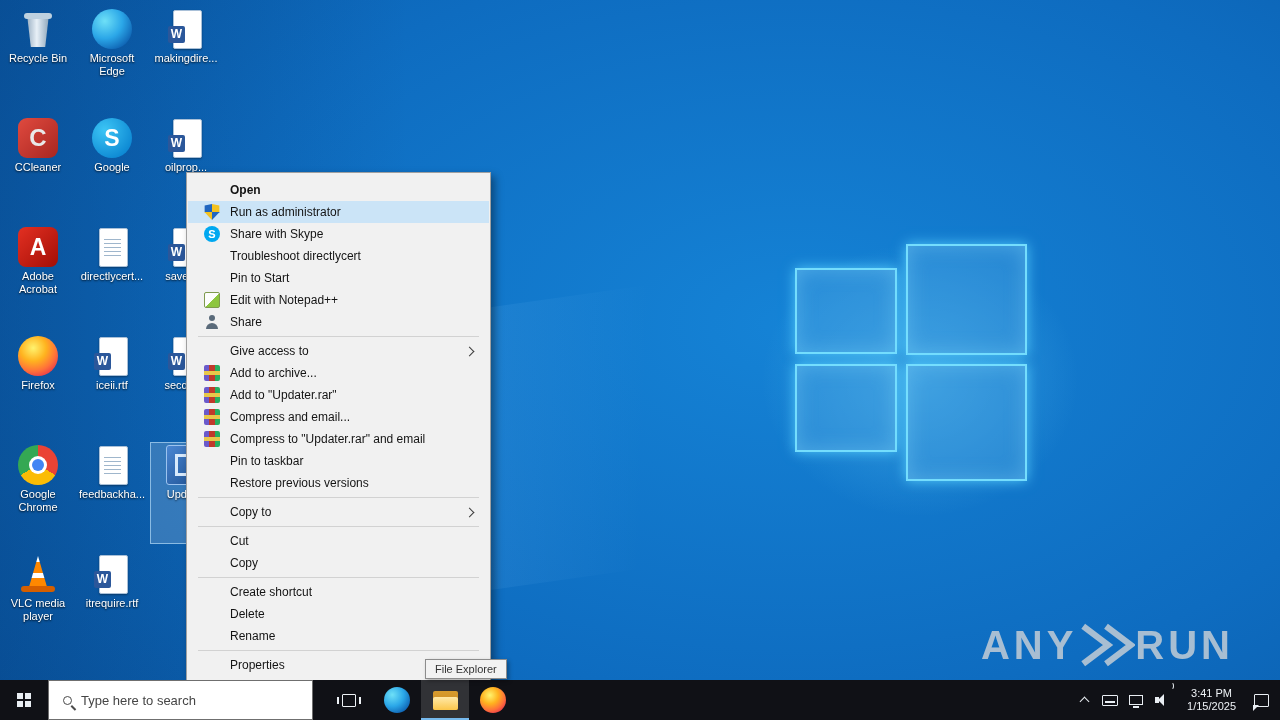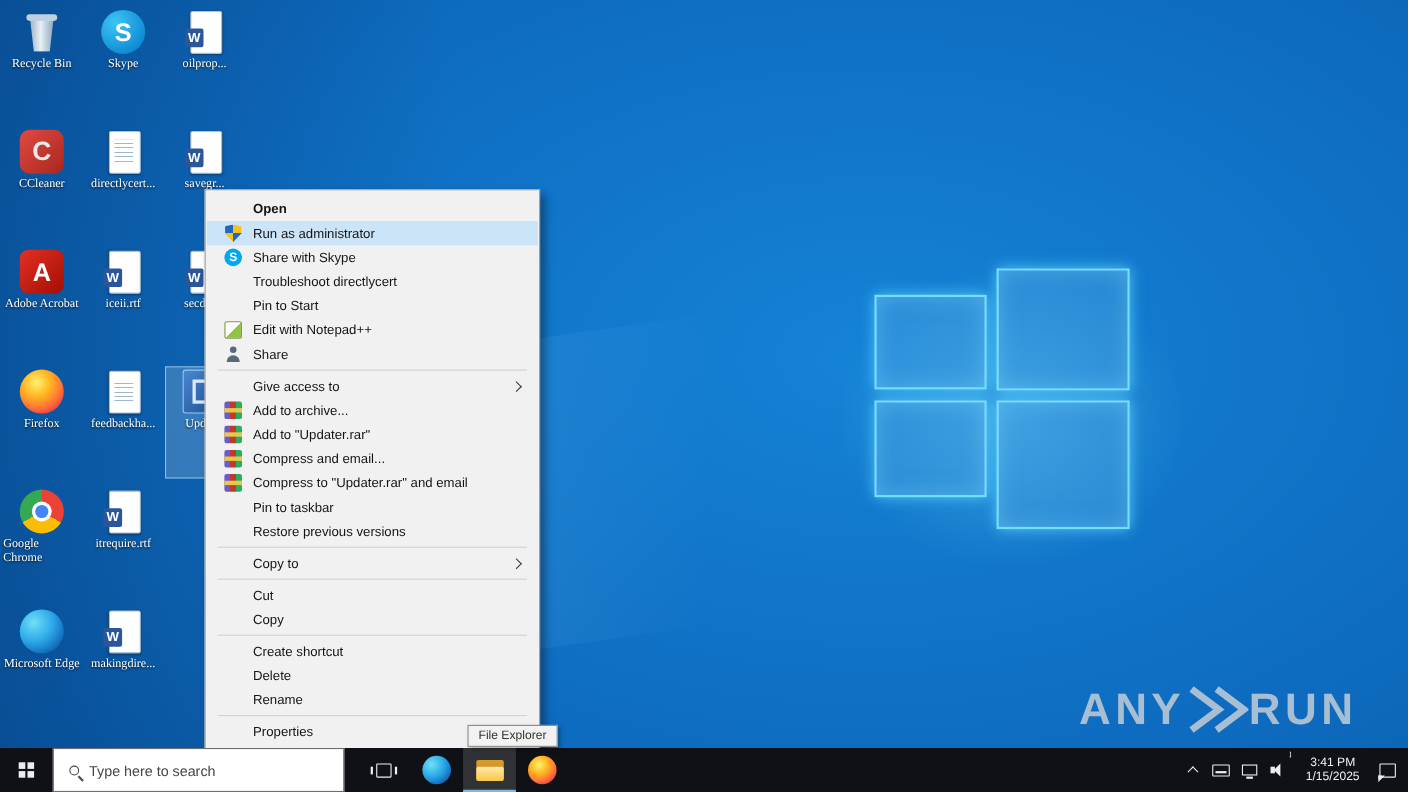--- a/index.html
+++ b/index.html
@@ -24,22 +24,22 @@
   .pane-tr { left:906px; top:244px; width:121px; height:111px; }
   .pane-bl { left:795px; top:364px; width:102px; height:88px; }
   .pane-br { left:906px; top:364px; width:121px; height:117px; }
 
   
   .icon-grid { position:absolute; left:2px; top:6px;
     display:grid; grid-auto-flow:column; grid-template-rows:repeat(6,109px); grid-auto-columns:74px; }
   .desk-icon { width:72px; height:102px; display:flex; flex-direction:column; align-items:center;
     padding-top:2px; border:1px solid transparent; }
   .desk-icon[data-selected="true"] { background:rgba(105,155,205,.45); border:1px solid rgba(175,215,245,.7); }
-  .dlabel { margin-top:3px; font-size:11px; line-height:13px; color:#fff; text-align:left;
-    max-width:70px; text-shadow:0 1px 2px rgba(0,0,0,.85); word-wrap:break-word;font-family:Liberation Serif, serif; }
+  .dlabel { margin-top:3px; font-size:11px; line-height:13px; color:#fff; text-align:center;
+    max-width:70px; text-shadow:0 1px 2px rgba(0,0,0,.85); word-wrap:break-word; }
   .art { width:40px; height:40px; position:relative; flex:0 0 40px; }
 
   [data-icon="word"] .art::before, [data-icon="textdoc"] .art::before {
     content:""; position:absolute; left:7px; top:1px; width:27px; height:37px;
     background:#fff; border:1px solid #a9c0d8; border-radius:2px; box-shadow:0 1px 2px rgba(0,0,0,.35); }
   [data-icon="word"] .art::after { content:"W"; position:absolute; left:2px; top:17px; width:17px; height:17px;
     line-height:17px; text-align:center; background:#2b579a; color:#fff; font-weight:bold; font-size:12px; border-radius:2px; }
   [data-icon="textdoc"] .art::after { content:""; position:absolute; left:12px; top:9px; width:17px; height:22px;
     background:repeating-linear-gradient(rgba(0,0,0,0) 0 3px, #9fb6cc 3px 4px); }
 
@@ -205,29 +205,33 @@
       <div class="desk-icon" data-icon="firefox">
         <div class="art"></div>
         <div class="dlabel">Firefox</div>
       </div>
 
       <div class="desk-icon" data-icon="chrome">
         <div class="art"></div>
         <div class="dlabel">Google Chrome</div>
       </div>
 
+      <div class="desk-icon" data-icon="vlc">
+        <div class="art"></div>
+        <div class="dlabel">VLC media player</div>
+      </div>
 
       <div class="desk-icon" data-icon="edge">
         <div class="art"></div>
         <div class="dlabel">Microsoft Edge</div>
       </div>
 
       <div class="desk-icon" data-icon="skype">
         <div class="art"></div>
-        <div class="dlabel">Skype</div>
+        <div class="dlabel">Google</div>
       </div>
 
       <div class="desk-icon" data-icon="textdoc">
         <div class="art"></div>
         <div class="dlabel">directlycert...</div>
       </div>
 
       <div class="desk-icon" data-icon="word">
         <div class="art"></div>
         <div class="dlabel">iceii.rtf</div>

